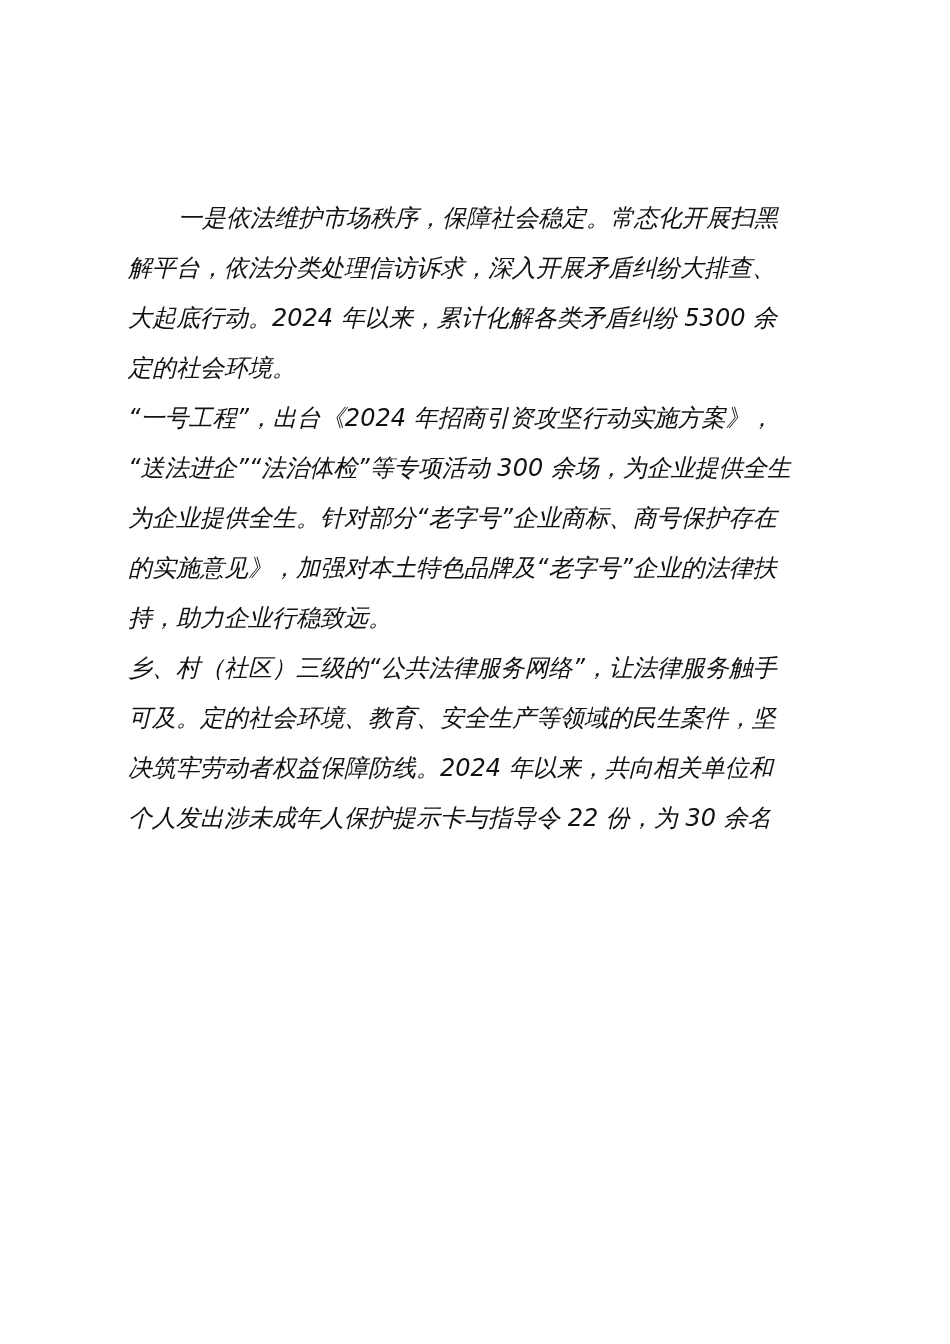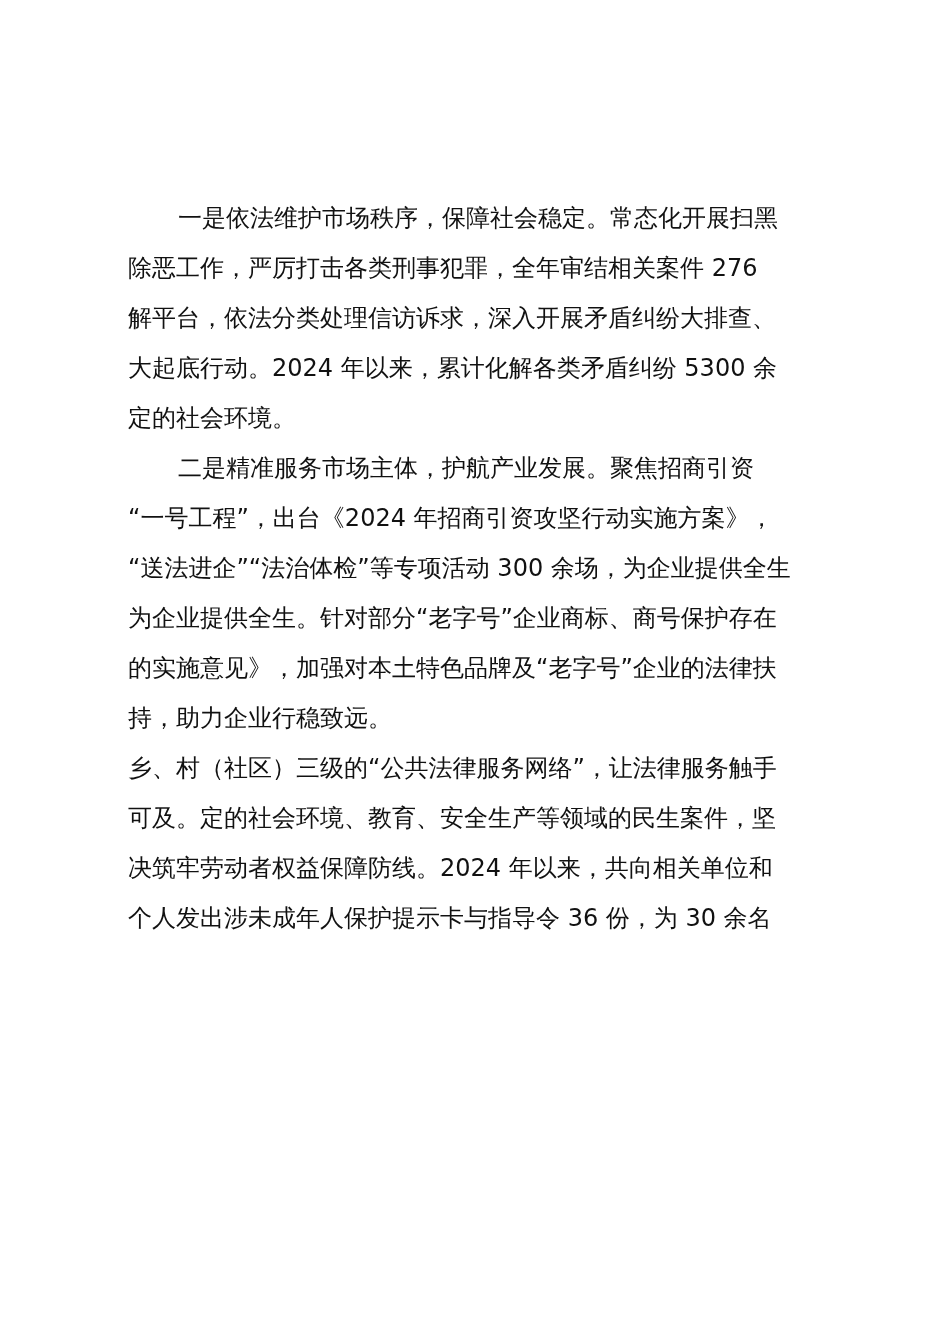--- a/index.html
+++ b/index.html
@@ -21,20 +21,21 @@
       top: 0;
       width: 950px;
       height: 1344px;
       background: #ffffff;
     }
     .content {
       position: absolute;
       left: 128px;
       top: 193px;
       width: 720px;
+      font-style: italic;
     }
     .para {
       margin: 0;
     }
     .line {
       display: block;
       white-space: nowrap;
       font-size: 24px;
       line-height: 50px;
       height: 50px;
@@ -48,36 +49,34 @@
     }
   </style>
 </head>
 <body>
 
 <div class="page">
   <div class="content">
 
     <div class="para">
       <span class="line indent">一是依法维护市场秩序，保障社会稳定。常态化开展扫黑</span>
-      <span class="line">除恶工作，严厉打击各类刑事犯罪，全年审结相关案件 276</span>
       <span class="line">解平台，依法分类处理信访诉求，深入开展矛盾纠纷大排查、</span>
       <span class="line">大起底行动。2024 年以来，累计化解各类矛盾纠纷 5300 余</span>
       <span class="line">定的社会环境。</span>
     </div>
 
     <div class="para">
-      <span class="line indent">二是精准服务市场主体，护航产业发展。聚焦招商引资</span>
       <span class="line">“一号工程”，出台《2024 年招商引资攻坚行动实施方案》，</span>
       <span class="line">“送法进企”“法治体检”等专项活动 300 余场，为企业提供全生</span>
       <span class="line">为企业提供全生。针对部分“老字号”企业商标、商号保护存在</span>
       <span class="line">的实施意见》，加强对本土特色品牌及“老字号”企业的法律扶</span>
       <span class="line">持，助力企业行稳致远。</span>
     </div>
 
     <div class="para">
       <span class="line">乡、村（社区）三级的“公共法律服务网络”，让法律服务触手</span>
       <span class="line">可及。定的社会环境、教育、安全生产等领域的民生案件，坚</span>
       <span class="line">决筑牢劳动者权益保障防线。2024 年以来，共向相关单位和</span>
-      <span class="line">个人发出涉未成年人保护提示卡与指导令 36 份，为 30 余名</span>
+      <span class="line">个人发出涉未成年人保护提示卡与指导令 22 份，为 30 余名</span>
     </div>
 
   </div>
 </div>
 
 </body></html>

